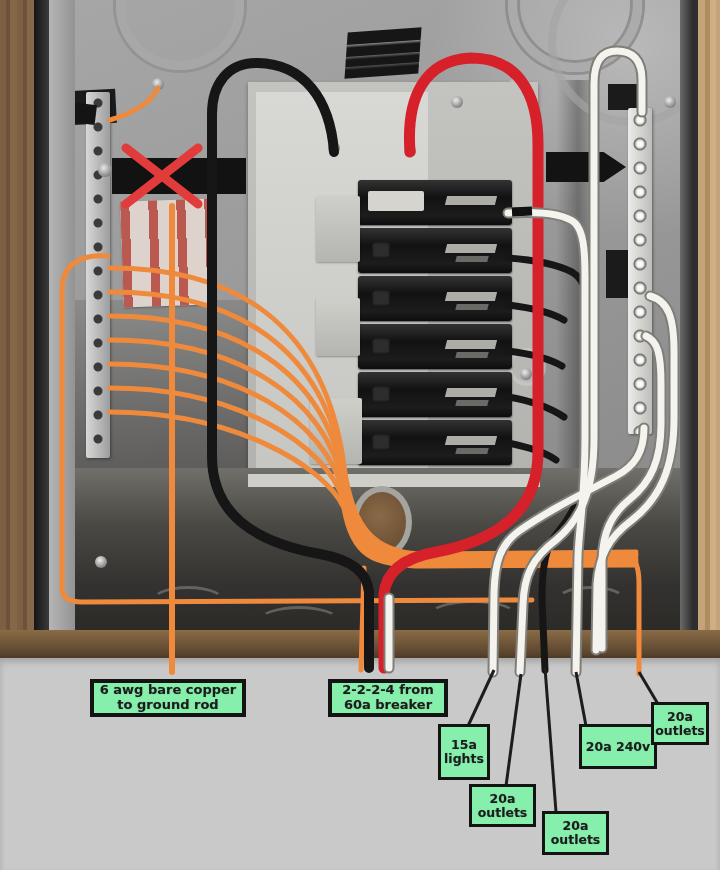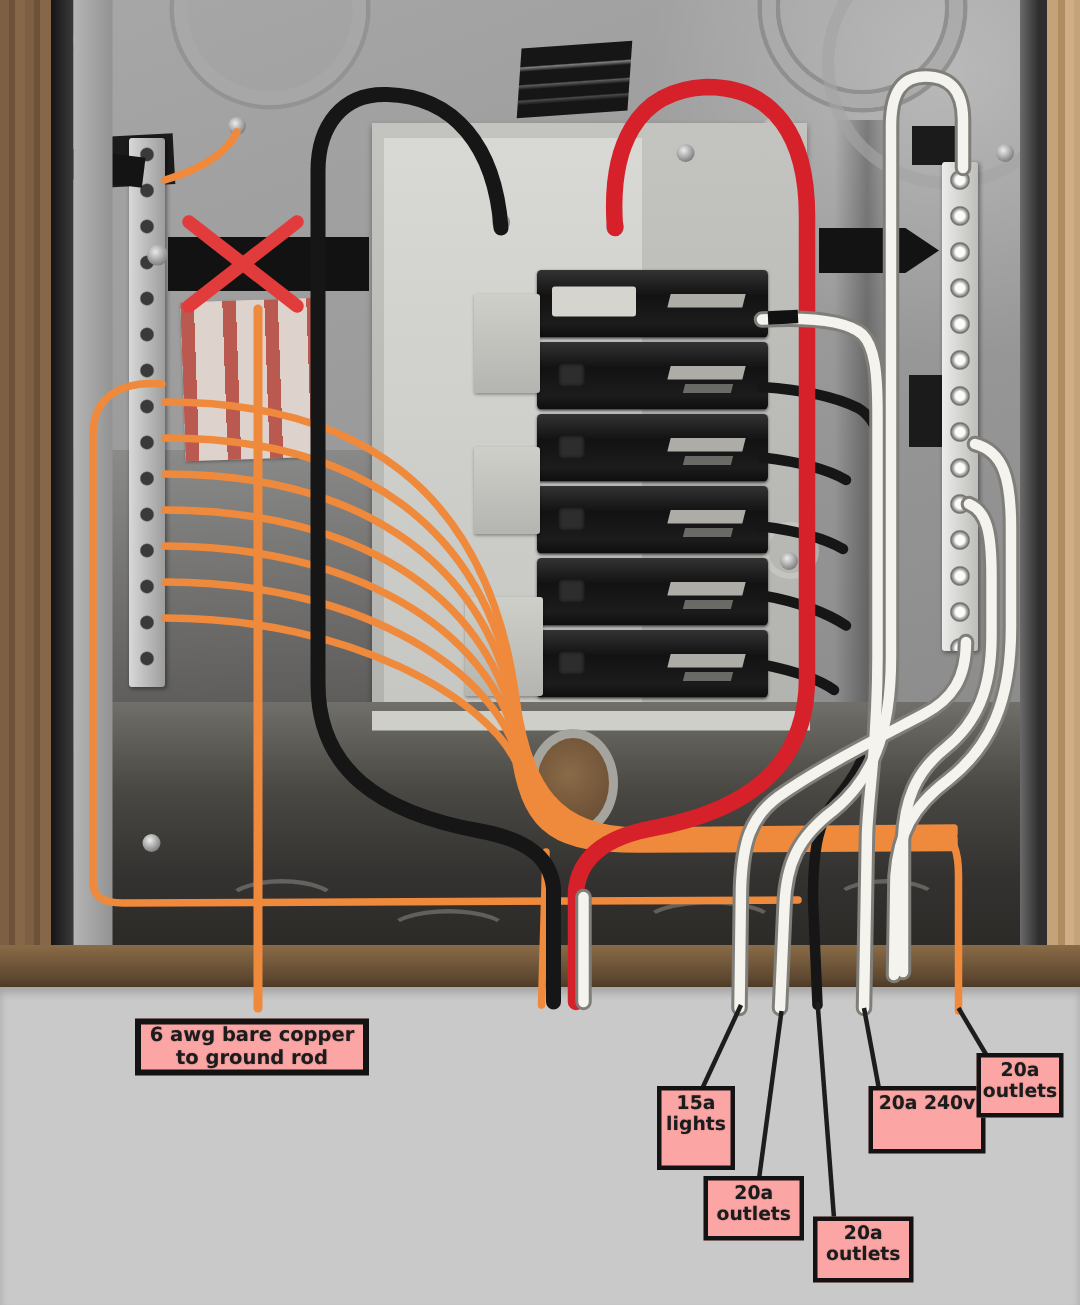--- a/index.html
+++ b/index.html
@@ -67,23 +67,23 @@
         box-shadow:0 1px 2px rgba(0,0,0,.6);}
   .bmark1{position:absolute;right:16px;top:16px;width:50px;height:9px;background:rgba(233,231,223,.72);transform:skewX(-14deg);}
   .bmark2{position:absolute;right:24px;top:28px;width:32px;height:6px;background:rgba(205,203,195,.45);transform:skewX(-14deg);}
   .btoggle{position:absolute;left:14px;top:14px;width:18px;height:16px;background:#2d2d2d;border-radius:2px;box-shadow:inset 0 0 3px #000;}
   .bhandle{position:absolute;left:10px;top:11px;width:56px;height:20px;background:#d6d4ce;border-radius:2px;}
   .blank-slot{background:linear-gradient(180deg,#cfcfca,#b4b4b0);border-radius:2px;box-shadow:0 1px 2px rgba(0,0,0,.3);}
   .wires{left:0;top:0;width:720px;height:870px;pointer-events:none;}
   
   .band{left:0;top:658px;width:720px;height:212px;background:#c9c9c9;
         box-shadow:inset 0 4px 6px rgba(0,0,0,.18);}
-  .lbl{position:absolute;background:#fca5a5;border:3px solid #131313;color:#1c1c1c;
+  .lbl{position:absolute;background:#86efac;border:3px solid #131313;color:#1c1c1c;
        font-weight:700;font-size:12.5px;line-height:1.12;text-align:center;
-       display:flex;align-items:flex-start;justify-content:center;padding:1px 0;box-sizing:border-box;
+       display:flex;align-items:center;justify-content:center;padding:1px 0;box-sizing:border-box;
        text-shadow:0 0 1px rgba(40,40,40,.35);}
   .lbl-big{border-width:4px;font-size:13px;}
 </style>
 </head>
 <body>
 
 <div class="stage">
 
   <div class="abs photo">
     <div class="abs sheenTR"></div>
@@ -231,20 +231,23 @@
       <path d="M521,674 L506,786"></path>
       <path d="M545,668 L556,812"></path>
       <path d="M576,672 L586,726"></path>
       <path d="M639,672 L658,704"></path>
     </g>
   </svg>
 
   <div class="lbl lbl-big" style="left:90px;top:679px;width:156px;height:38px;">
     <span>6 awg bare copper to ground rod</span>
   </div>
+  <div class="lbl lbl-big" style="left:328px;top:679px;width:120px;height:38px;">
+    <span>2-2-2-4 from 60a breaker</span>
+  </div>
   <div class="lbl" style="left:438px;top:724px;width:52px;height:56px;">
     <span>15a lights</span>
   </div>
   <div class="lbl" style="left:469px;top:784px;width:67px;height:43px;">
     <span>20a outlets</span>
   </div>
   <div class="lbl" style="left:542px;top:811px;width:67px;height:44px;">
     <span>20a outlets</span>
   </div>
   <div class="lbl" style="left:579px;top:724px;width:78px;height:45px;">

